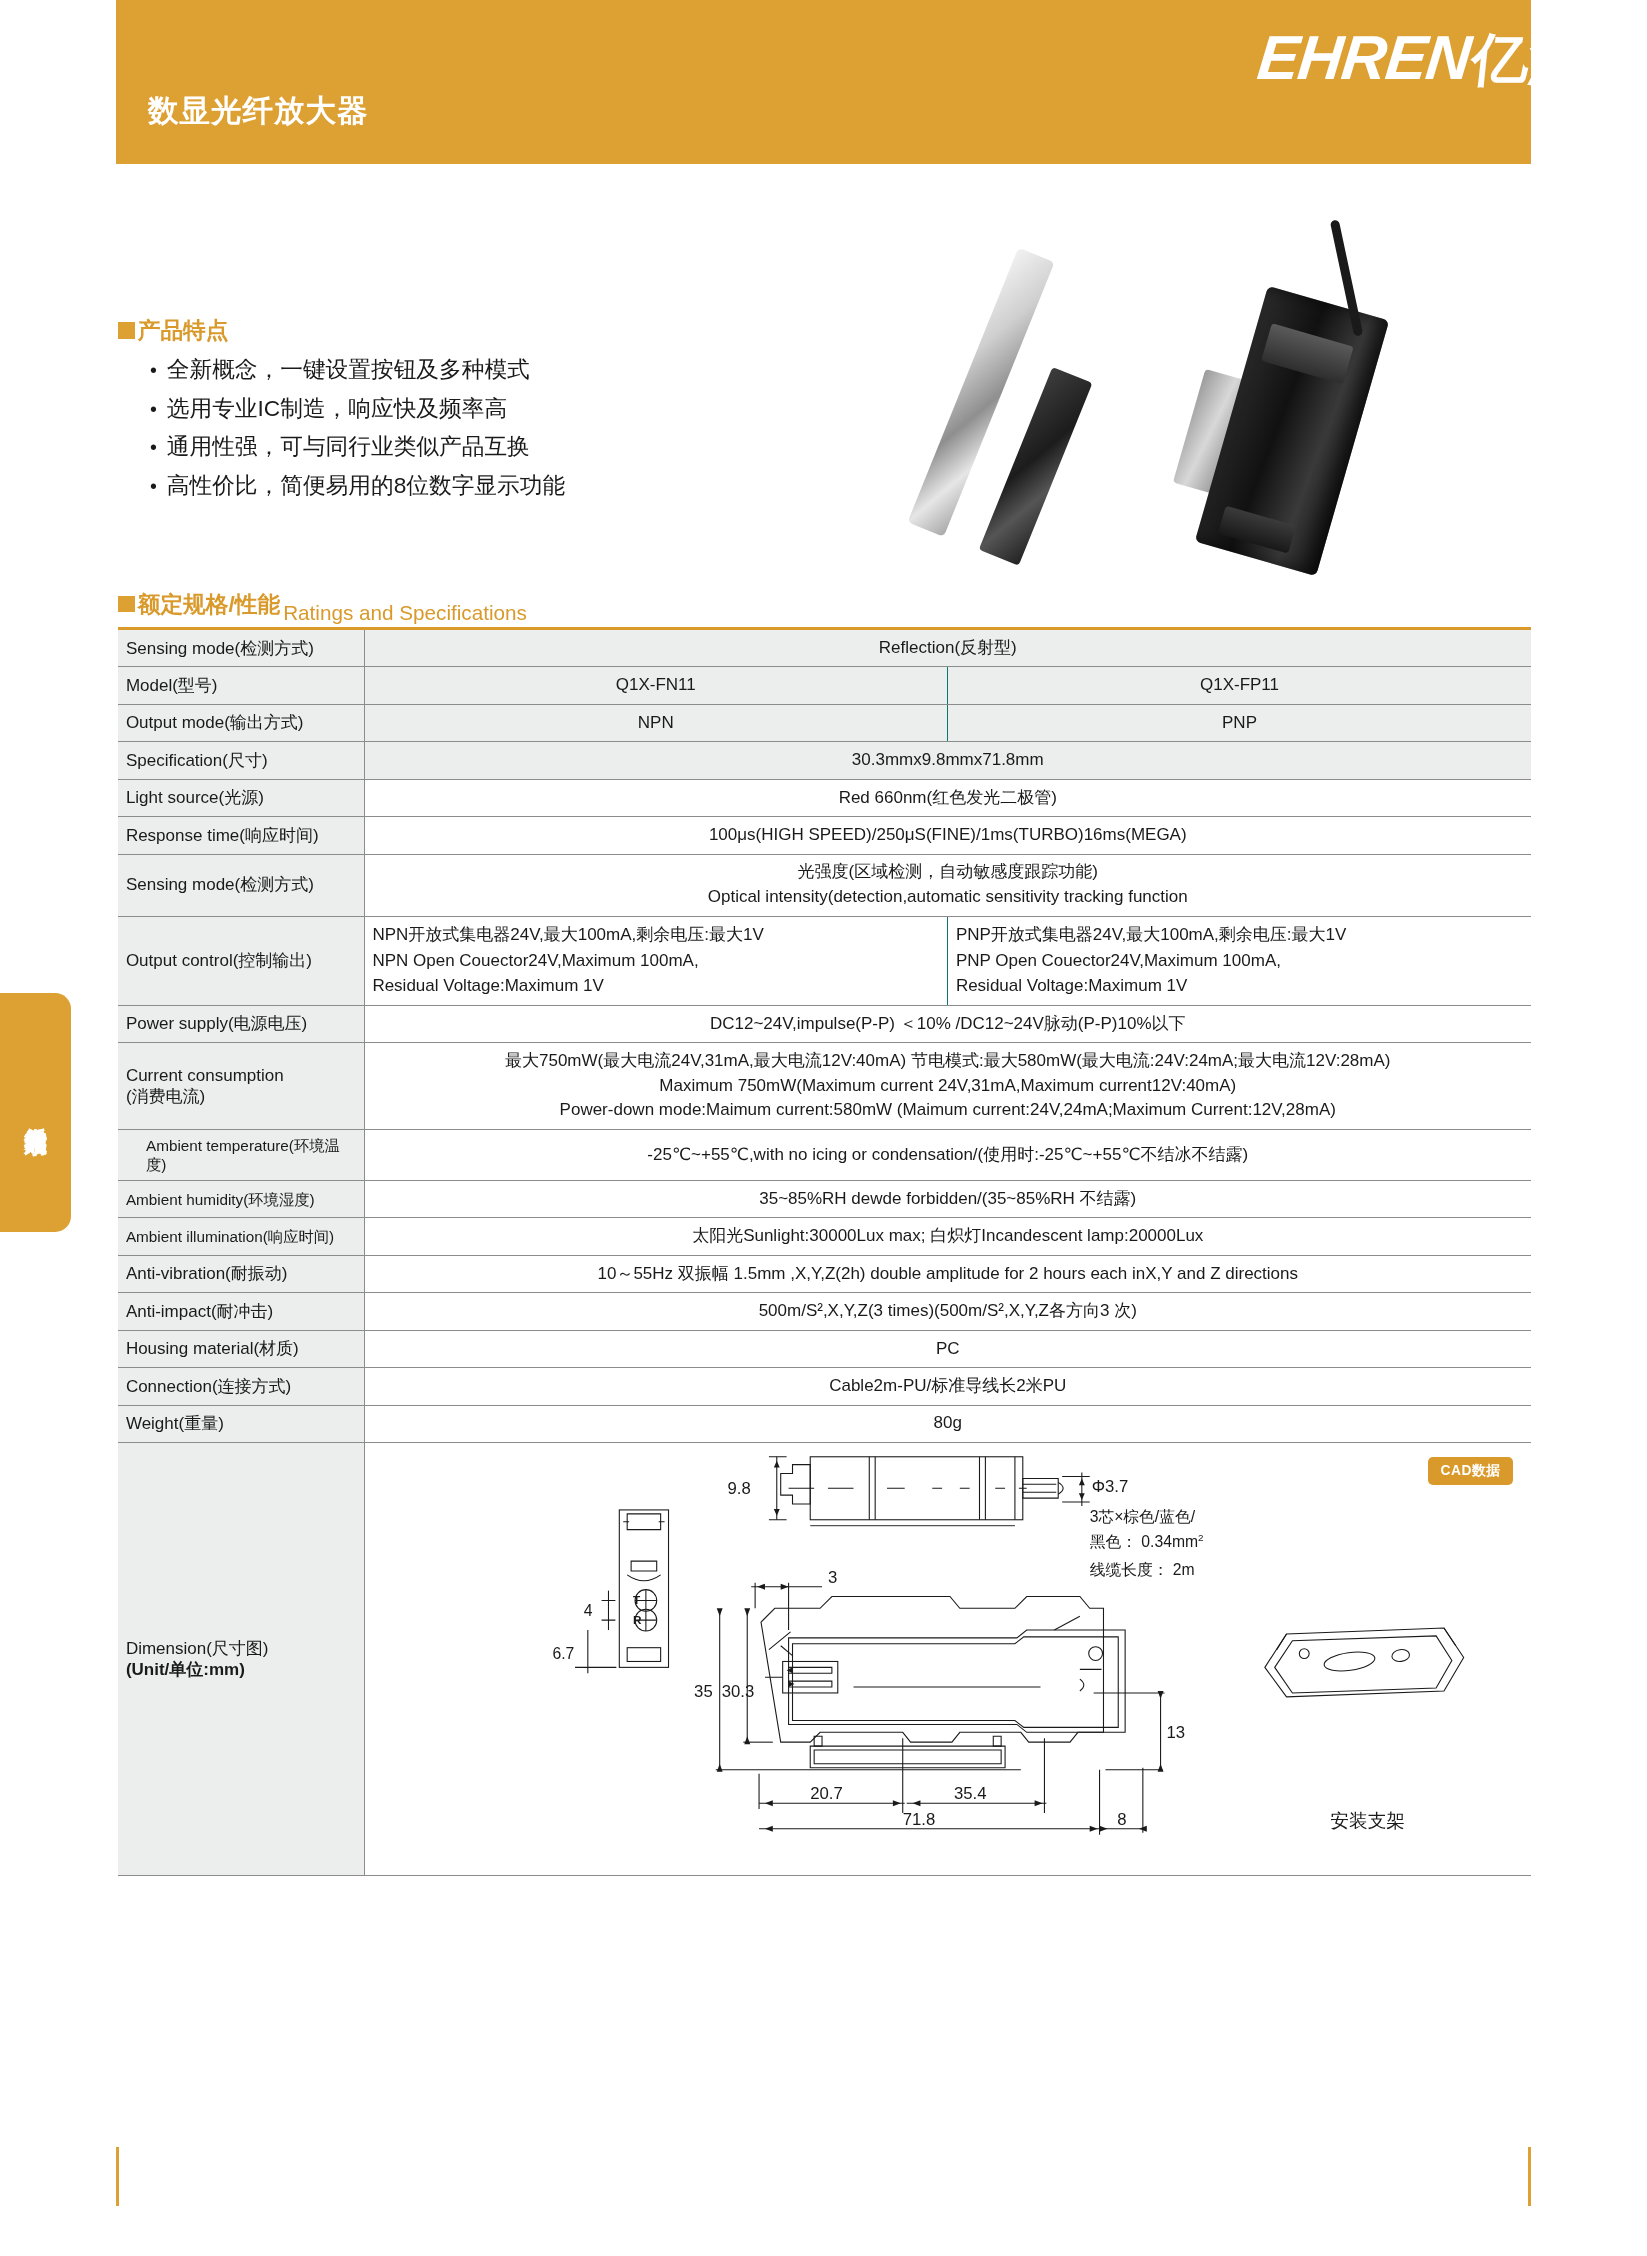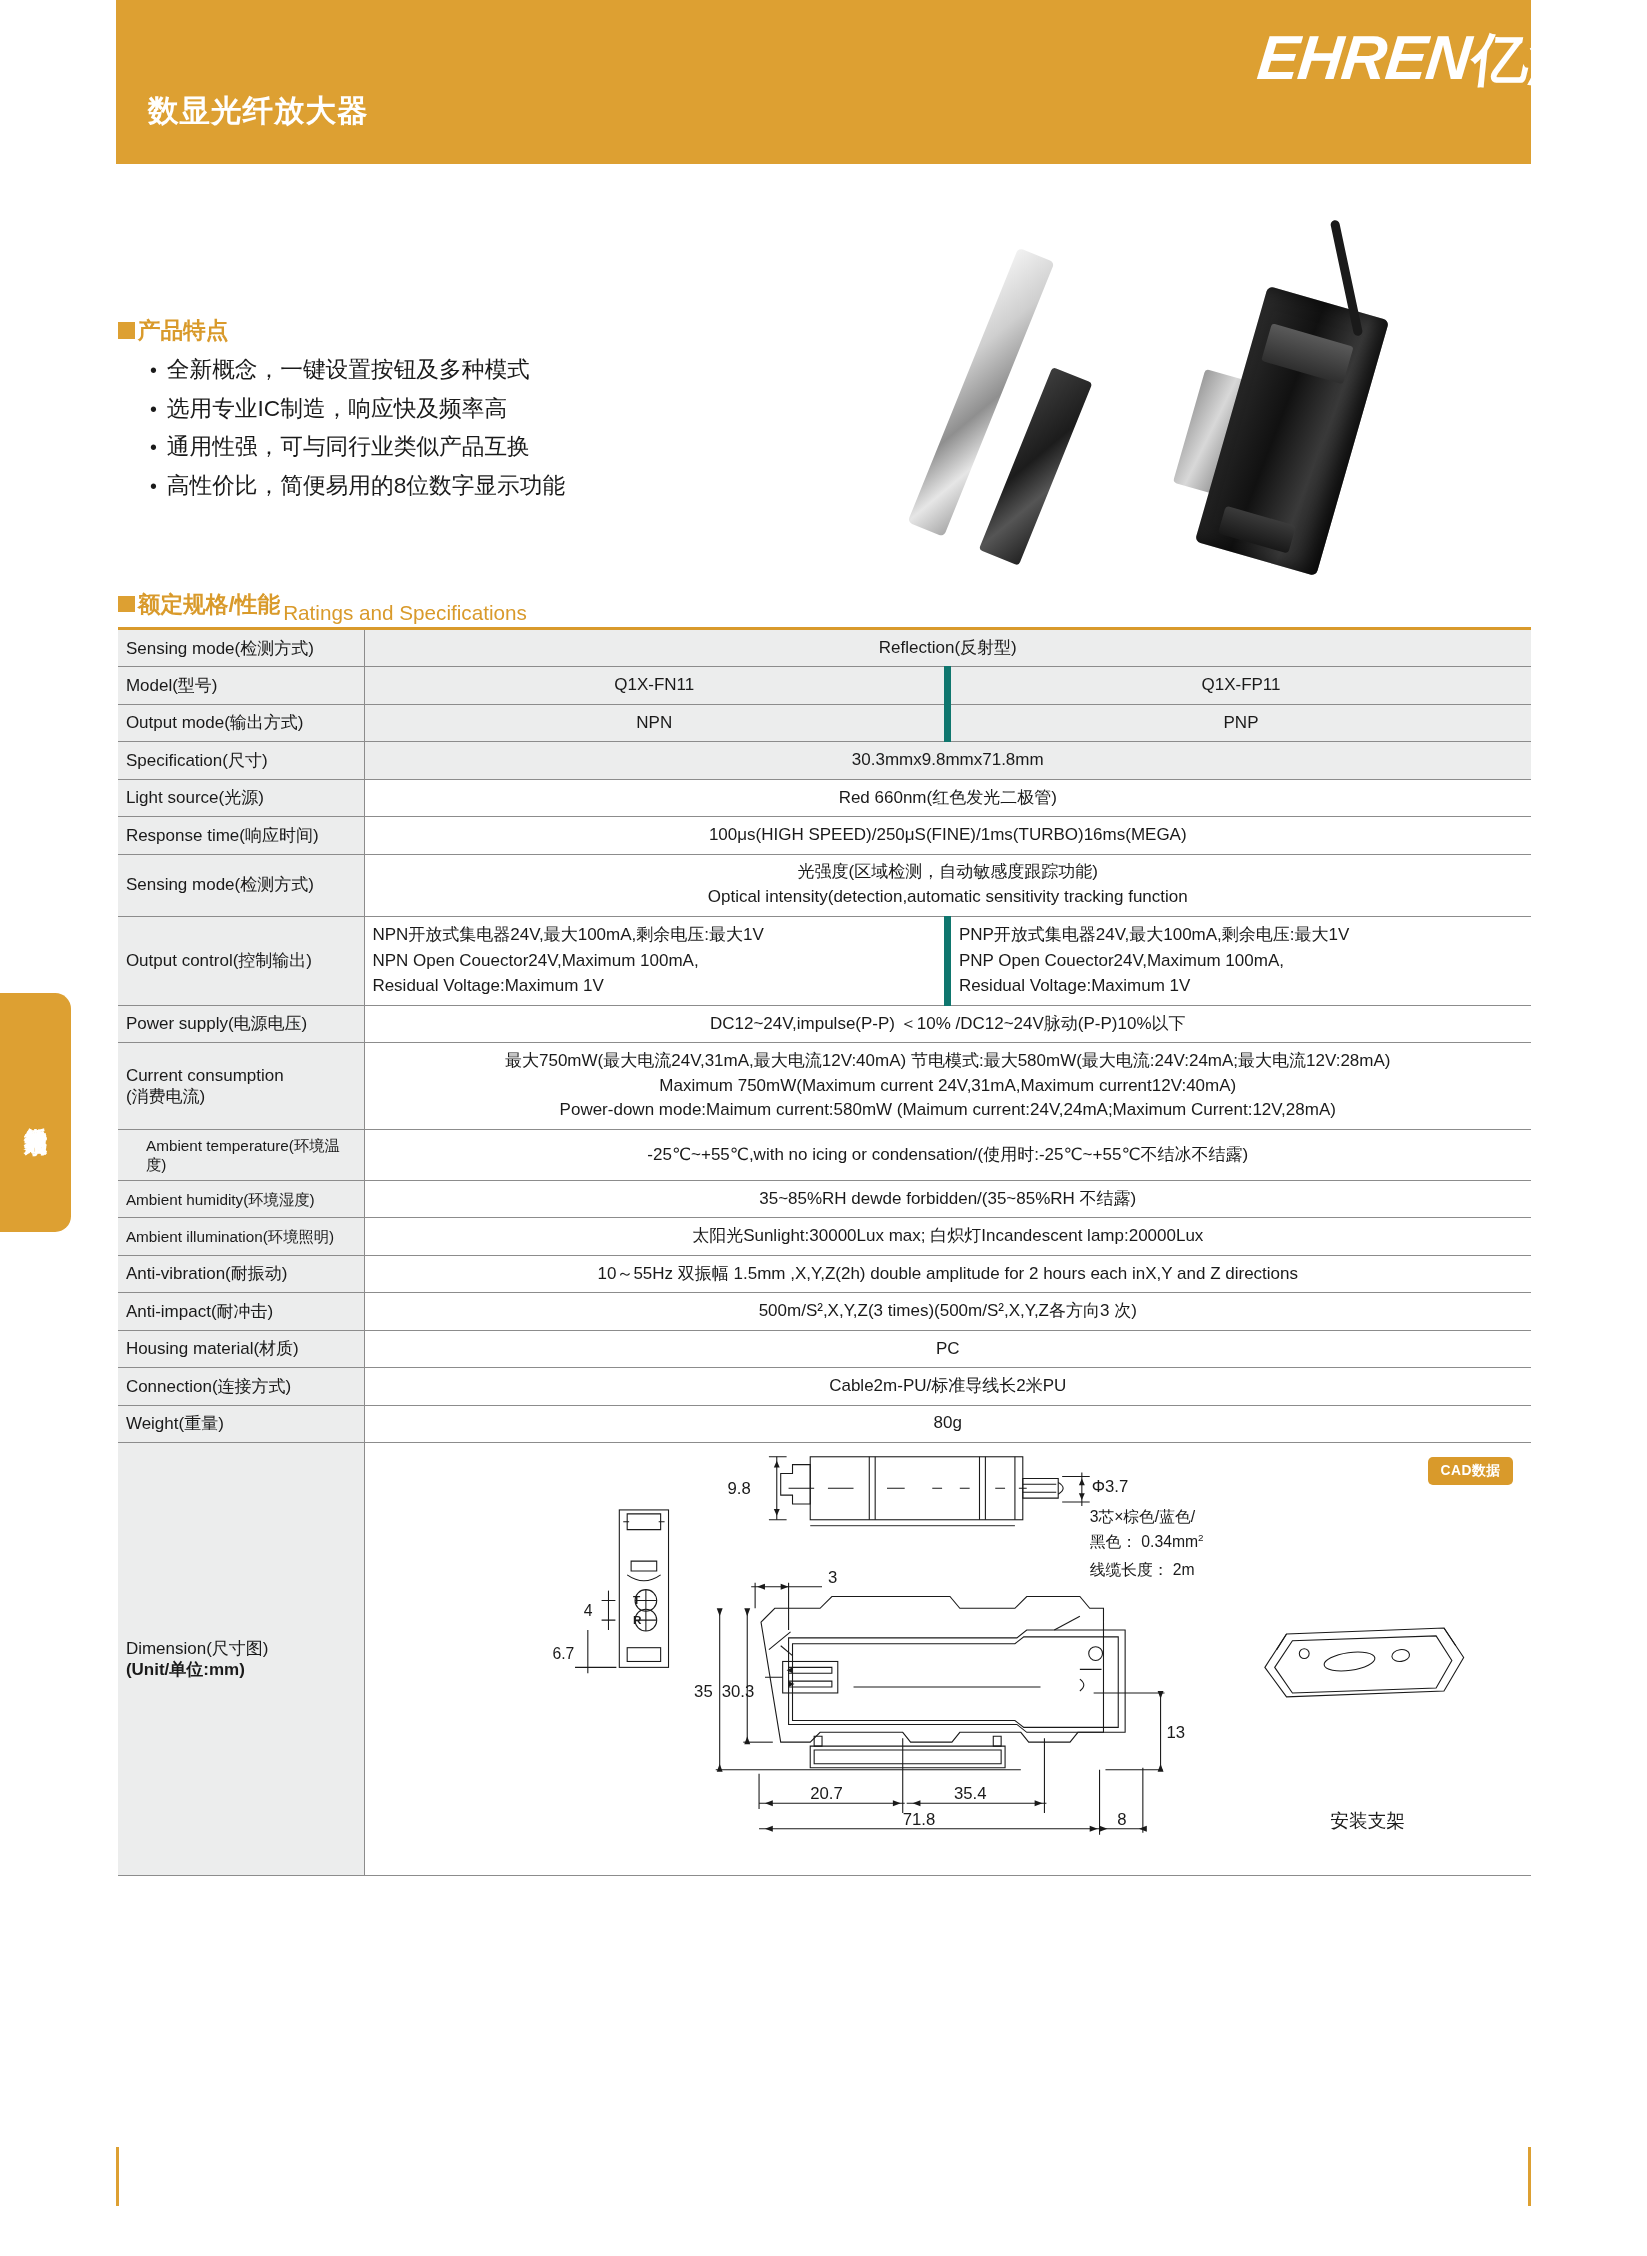--- a/index.html
+++ b/index.html
@@ -109,21 +109,21 @@
     font-size: 17px; color: #1a1a1a;
     padding: 5.9px 7.9px; vertical-align: middle;
   }
   td.lbl {
     width: 246px; background: #eceded; border-right: 1px solid #8c8c8c;
     text-align: left; padding-left: 13.8px; font-size: 16.7px; line-height: 1.25;
   }
   td.val { text-align: center; background: #ffffff; line-height: 1.45; }
   td.val.shade { background: #eceded; }
   td.split { text-align: left; padding-left: 33px; line-height: 1.5; }
-  td.splitL { border-right: 7px solid #0f766e; }
+  td.splitL { border-right: 1px solid #0f766e; }
   .tbl-top { border-top: 3px solid #d99a2b !important; }
   .big { font-size: 21.7px; }
   .mid { font-size: 19.7px; }
 
   
   .dim-row td { border-bottom: 1px solid #8c8c8c; }
   .dim-lbl {
     background:#eceded; border-right:1px solid #8c8c8c;
     text-align:center; font-size:17px; line-height:1.7;
     vertical-align: middle;
@@ -250,21 +250,21 @@
           </tr>
           <tr>
             <td class="lbl" style="font-size: 15.3px; padding-left: 28px;">Ambient temperature(环境温度)</td>
             <td colspan="2" class="val">-25℃~+55℃,with no icing or condensation/(使用时:-25℃~+55℃不结冰不结露)</td>
           </tr>
           <tr>
             <td class="lbl" style="font-size: 15.3px;">Ambient humidity(环境湿度)</td>
             <td colspan="2" class="val">35~85%RH  dewde forbidden/(35~85%RH 不结露)</td>
           </tr>
           <tr>
-            <td class="lbl" style="font-size: 15.3px;">Ambient illumination(环境照明)</td>
+            <td class="lbl" style="font-size: 15.3px;">Ambient illumination(响应时间)</td>
             <td colspan="2" class="val">太阳光Sunlight:30000Lux max;  白炽灯Incandescent lamp:20000Lux</td>
           </tr>
           <tr>
             <td class="lbl">Anti-vibration(耐振动)</td>
             <td colspan="2" class="val">10～55Hz 双振幅 1.5mm ,X,Y,Z(2h) double amplitude for 2 hours each inX,Y and Z directions</td>
           </tr>
           <tr>
             <td class="lbl">Anti-impact(耐冲击)</td>
             <td colspan="2" class="val">500m/S²,X,Y,Z(3 times)(500m/S²,X,Y,Z各方向3 次)</td>
           </tr>

